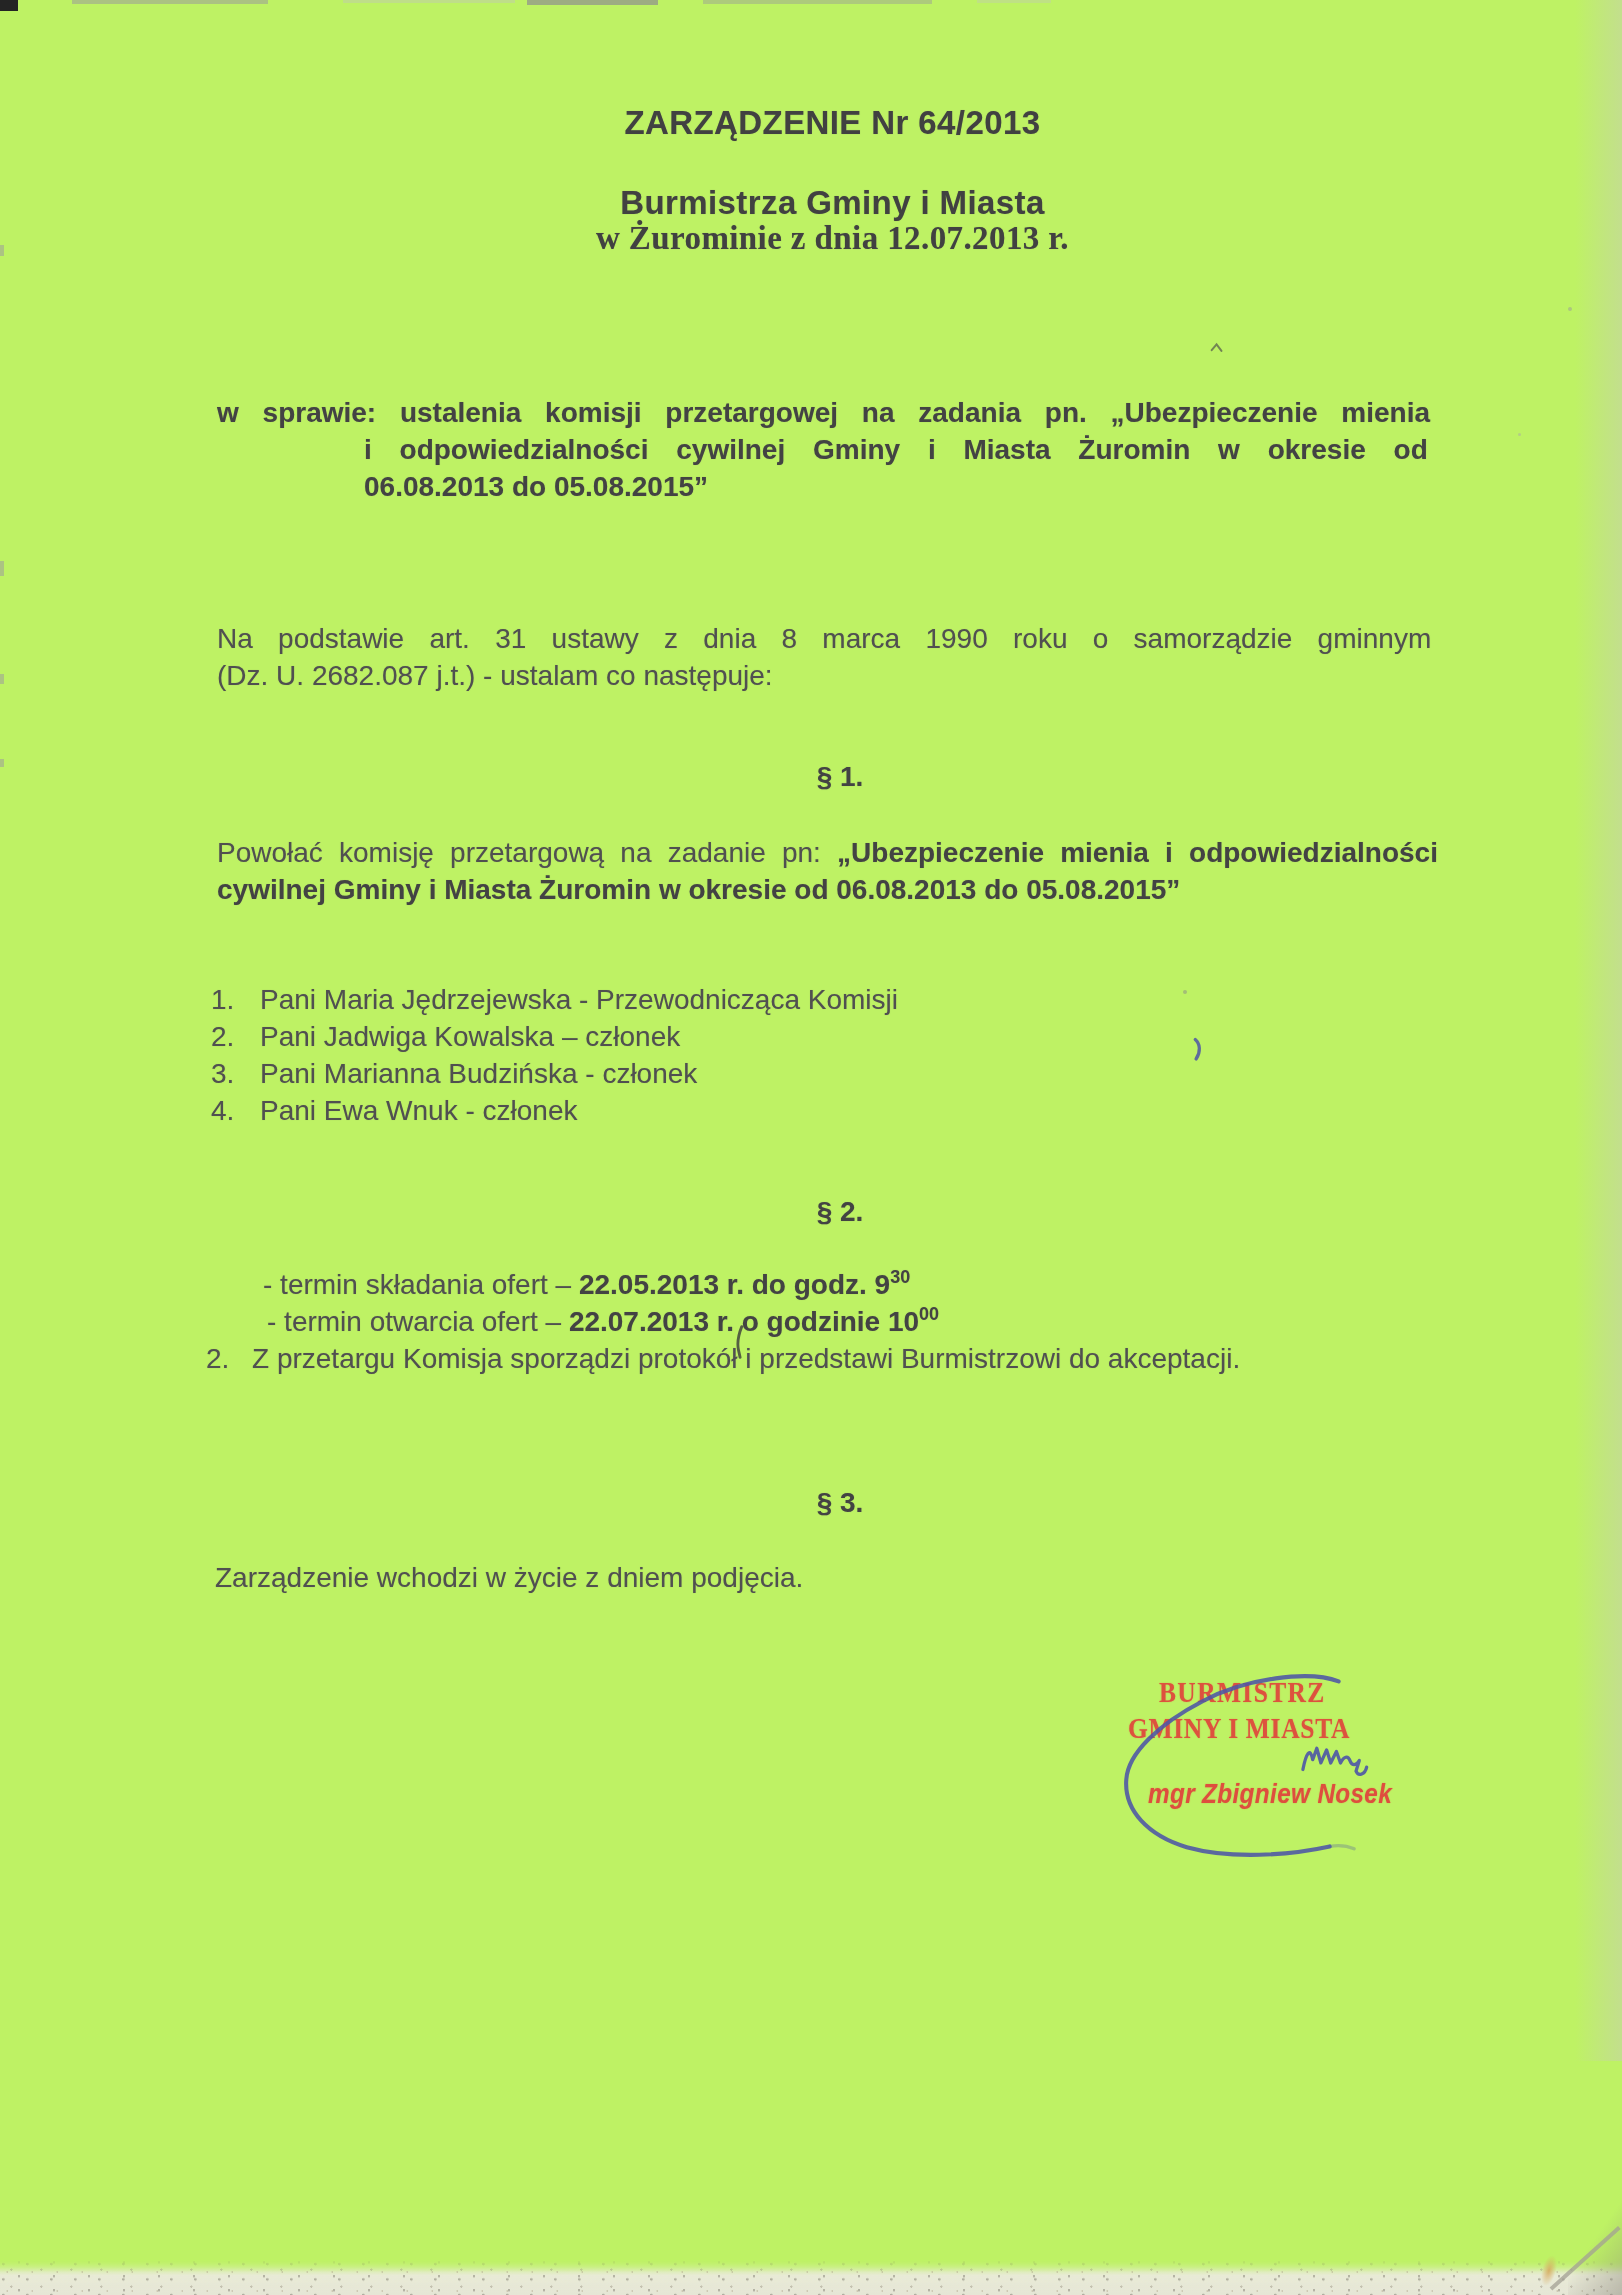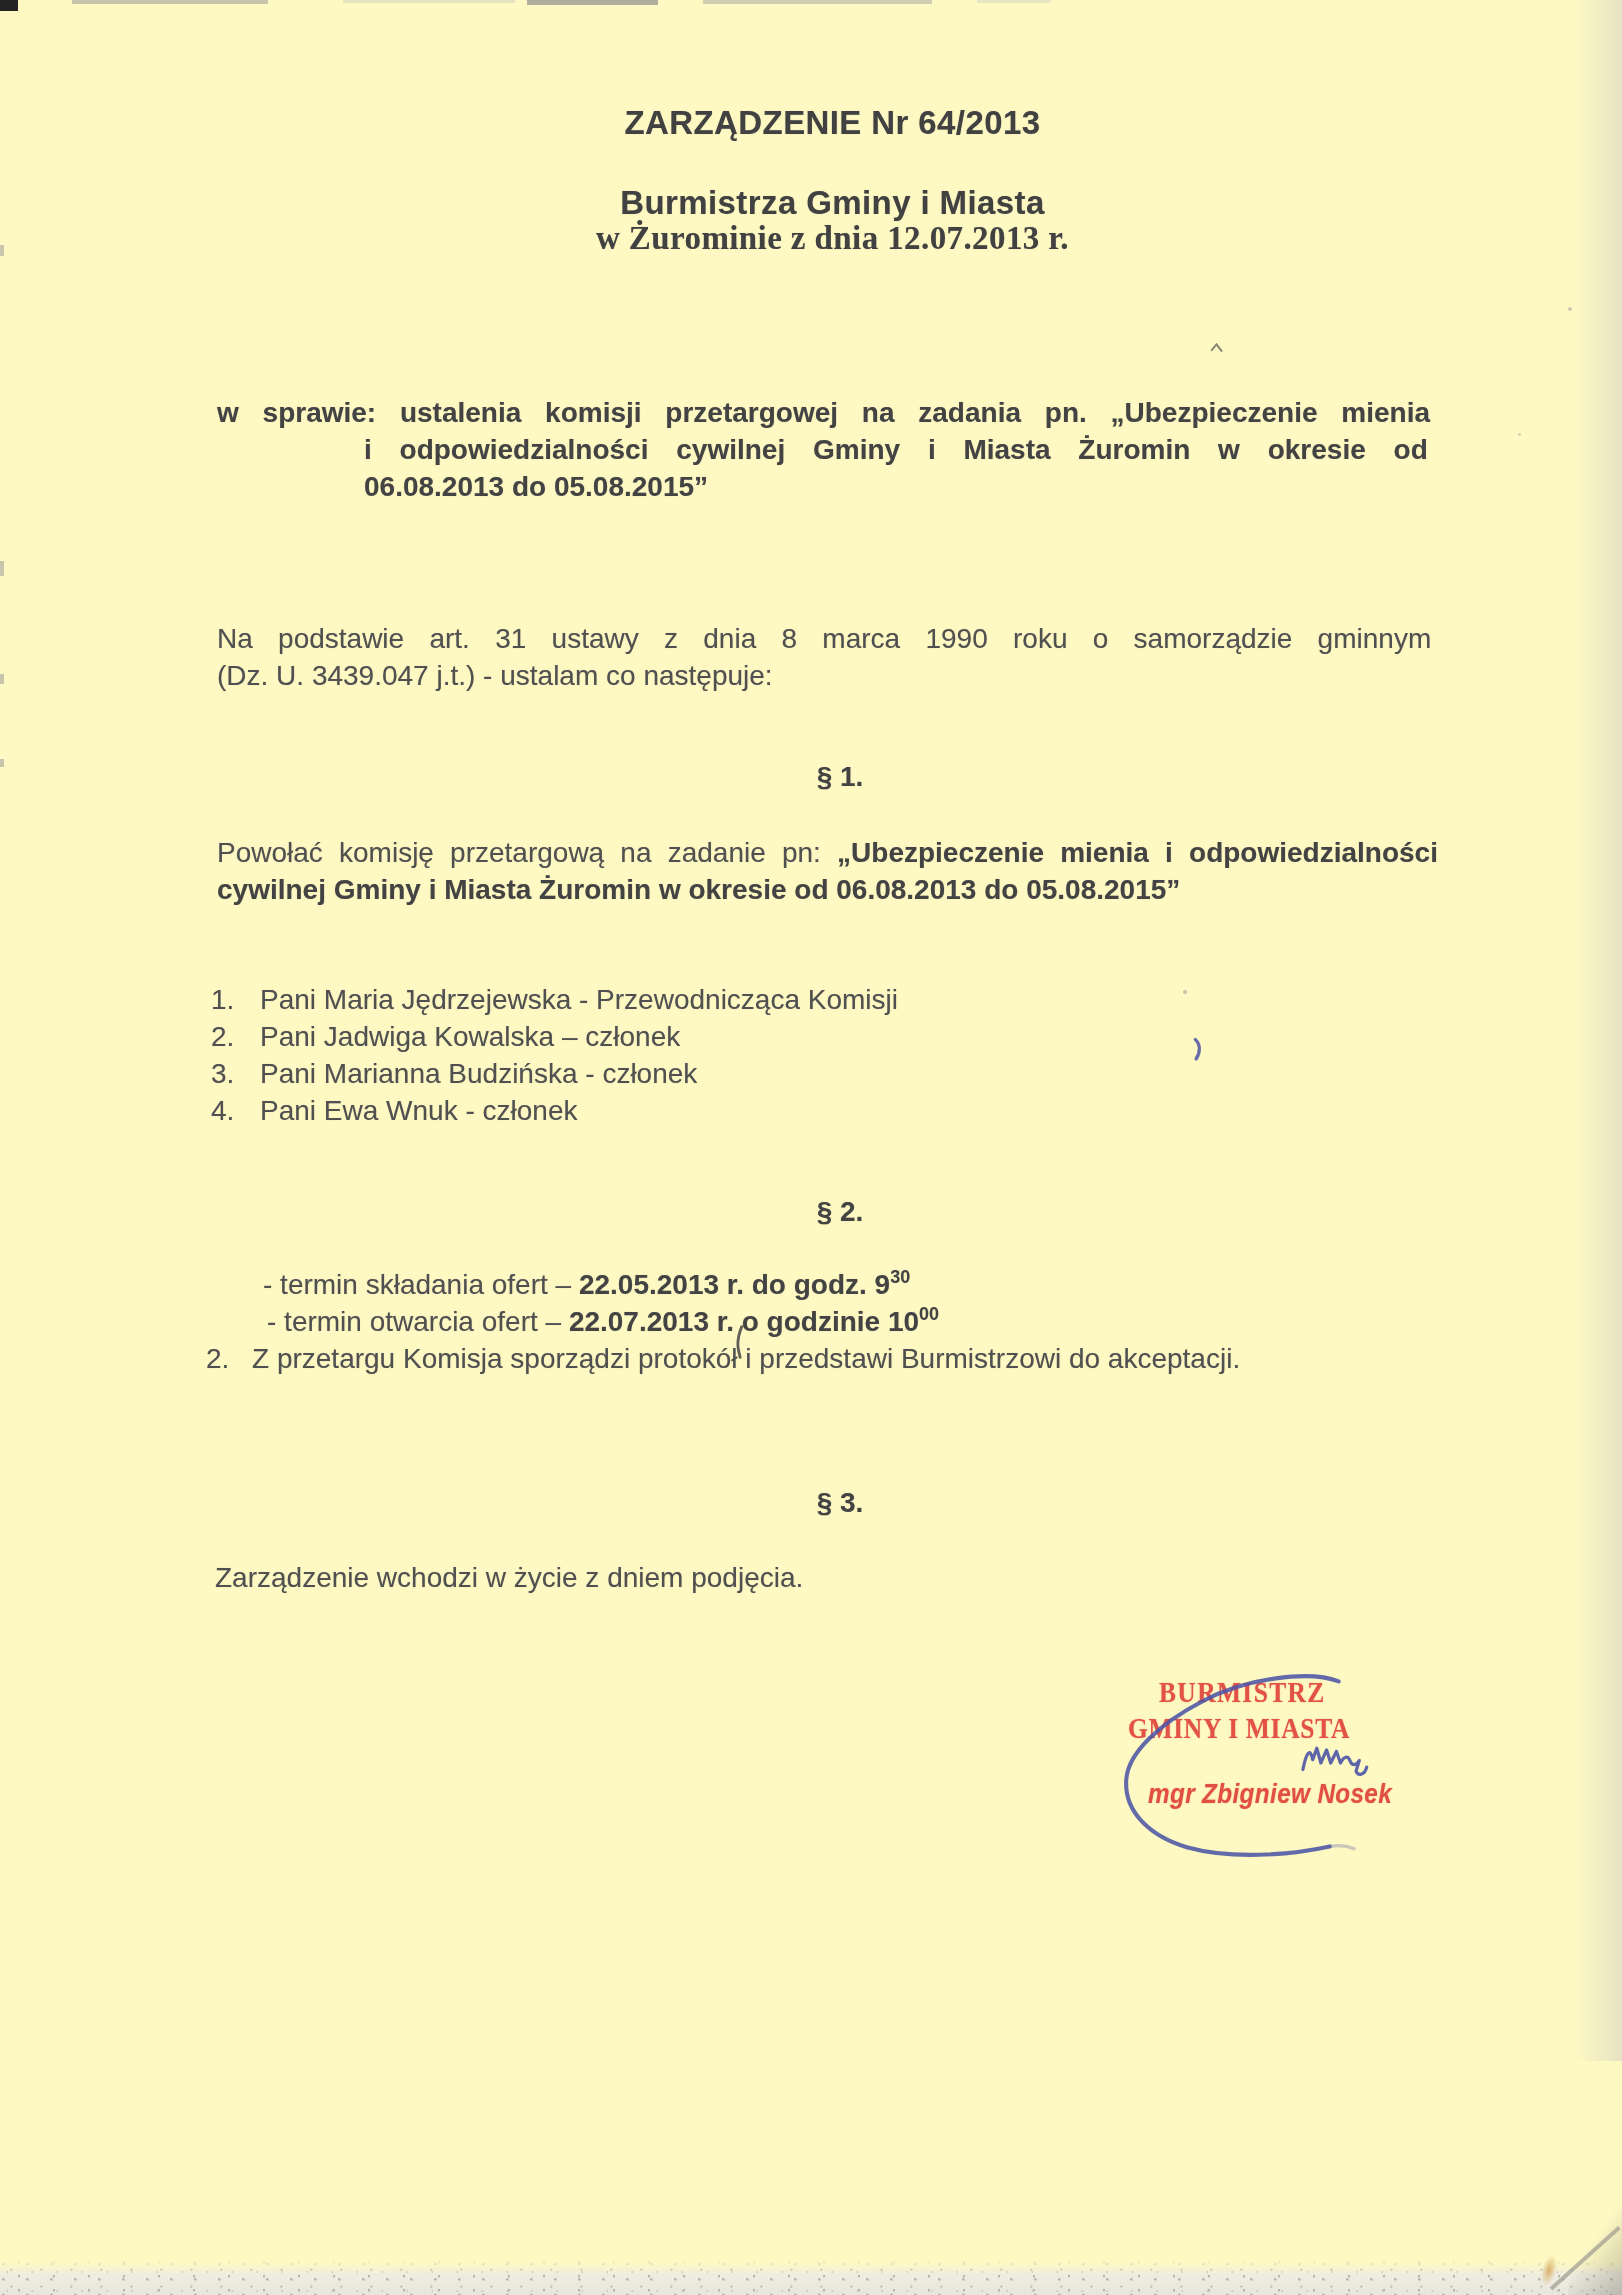--- a/index.html
+++ b/index.html
@@ -1,17 +1,17 @@
 <!DOCTYPE html>
 <html style="--ink: #505050; --stamp-red: #e0463c;font-size:13px"><head>
 <meta charset="utf-8">
 <style>
   html,body{margin:0;padding:0;background:#e8e8e8;}
   .page{
-    position:relative;width:1622px;height:2295px;background:#fef9c3;
+    position:relative;width:1622px;height:2295px;background:#bef264;
     overflow:hidden;font-family:"Liberation Sans",sans-serif;
     color:var(--ink,#505050);
   }
   .abs{position:absolute;}
   
   .title-line{
     position:absolute;left:221px;width:1223px;text-align:center;
     font-size:33px;font-weight:bold;color:#414141;letter-spacing:0.4px;
     text-shadow:0 0 1px rgba(90,90,90,.4);white-space:nowrap;
   }
@@ -105,21 +105,21 @@
   <div class="title-line" style="top:220px;font-family:Liberation Serif, serif;">w Żurominie z dnia 12.07.2013 r.</div>
 
   <div id="subject" class="para bold-block" style="left:217px;top:370px;width:1207px;">
       <div class="line"><span class="inner" style="word-spacing: 16px;"><span class="b">w sprawie: ustalenia komisji przetargowej na zadania pn. „Ubezpieczenie mienia</span></span></div>
       <div class="line" style="padding-left: 147px;"><span class="inner" style="word-spacing: 20px;"><span class="b">i odpowiedzialności cywilnej Gminy i Miasta Żuromin w okresie od</span></span></div>
       <div class="line" style="padding-left: 147px;"><span class="inner"><span class="b">06.08.2013 do 05.08.2015”</span></span></div>
     </div>
 
   <div id="legal" class="para" style="left:217px;top:620px;width:1207px;">
       <div class="line"><span class="inner" style="word-spacing: 17.5px;"><span>Na podstawie art. 31 ustawy z dnia 8 marca 1990 roku o samorządzie gminnym</span></span></div>
-      <div class="line"><span class="inner"><span>(Dz. U. 3439.047 j.t.) - ustalam co następuje:</span></span></div>
+      <div class="line"><span class="inner"><span>(Dz. U. 2682.087 j.t.) - ustalam co następuje:</span></span></div>
     </div>
 
   <div class="sec-head" style="top:761px;">§ 1.</div>
   <div id="s1para" class="para" style="left:217px;top:834px;width:1214px;">
       <div class="line"><span class="inner" style="word-spacing: 8.4px;"><span>Powołać komisję przetargową na zadanie pn: </span><span class="b">„Ubezpieczenie mienia i odpowiedzialności</span></span></div>
       <div class="line"><span class="inner"><span class="b">cywilnej Gminy i Miasta Żuromin w okresie od 06.08.2013 do 05.08.2015”</span></span></div>
     </div>
   <div id="members" class="para" style="left:211px;top:981px;width:1227px;">
       <div class="line"><span class="num" style="width: 49px;">1.</span><span>Pani Maria Jędrzejewska - Przewodnicząca Komisji</span></div>
       <div class="line"><span class="num" style="width: 49px;">2.</span><span>Pani Jadwiga Kowalska – członek</span></div>

